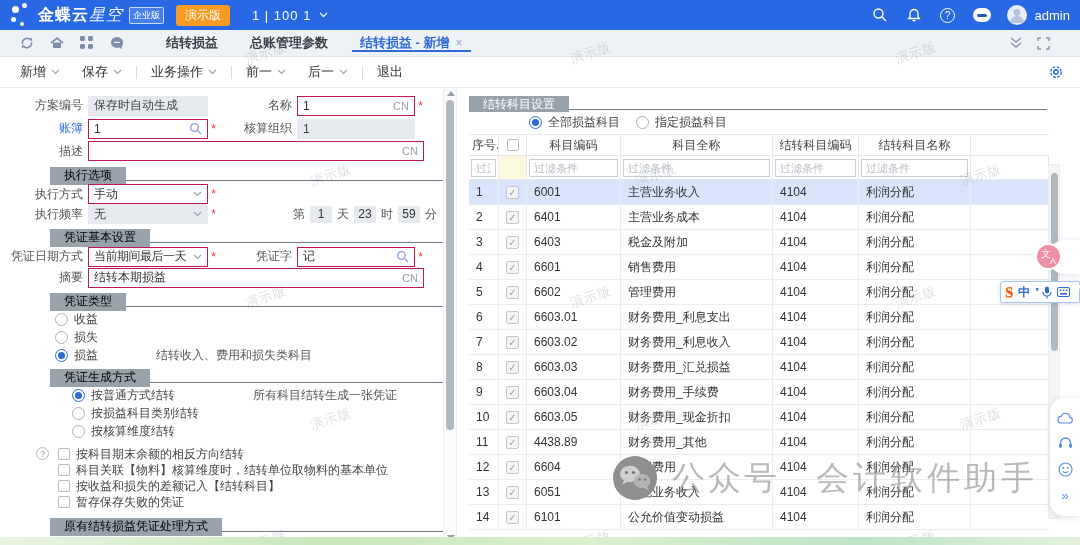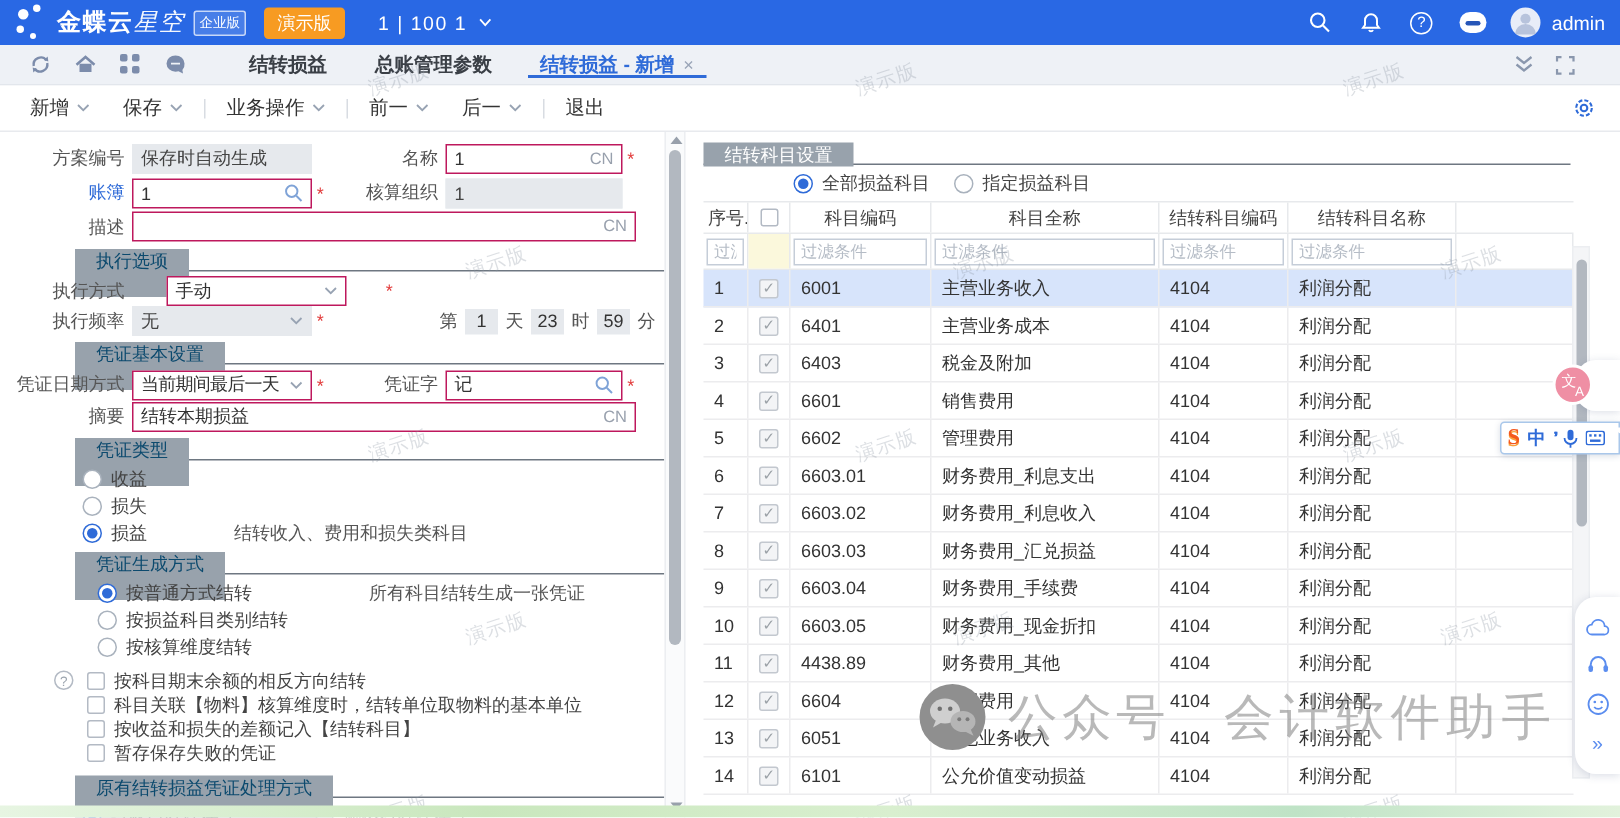--- a/index.html
+++ b/index.html
@@ -53,23 +53,23 @@
   .ipt { height:20px; border:1px solid #be185d; background:#fff; display:flex; align-items:center; padding:0 5px; color:#333; position:relative; }
   .ipt.dis { background:#e6e9ed; border-color:#e6e9ed; color:#444; }
   .w120 { width:120px; } .w118 { width:118px; } .wfull { width:336px; }
   .sfx { margin-left:auto; color:#98a0ad; font-size:11px; }
   .star { color:#e23c3c; width:11px; text-align:center; flex:none; font-size:12px; }
   .mag { margin-left:auto; flex:none; }
   .sel .dda { margin-left:auto; }
   .timegrp { margin-left:auto; display:flex; align-items:center; gap:5px; margin-right:6px; color:#555; }
   .tbox { width:22px; height:17px; background:#e6e9ed; display:flex; align-items:center; justify-content:center; color:#333; }
   .sec { margin:3px 0 3px 50px; border-bottom:1px solid #6e7781; height:16px; }
-  .sec span { display:inline-block; background:#98a2ac; color:#0c4a6e; font-size:12px; padding:1px 14px 2px; height:32px; line-height:14px; }
+  .sec span { display:inline-block; background:#98a2ac; color:#000000; font-size:12px; padding:1px 14px 2px; height:18px; line-height:14px; }
   .rrow { display:flex; align-items:center; height:18px; font-size:12px; color:#444; padding-left:55px; }
-  .rrow.gen { padding-left:32px;margin-left:33px; }
+  .rrow.gen { padding-left:72px; }
   .radio { width:13px; height:13px; border-radius:50%; border:1px solid #a9b2bd; background:#fff; margin-right:6px; flex:none; position:relative; }
   .radio.on { border-color:#2f6bd8; }
   .radio.on:after { content:""; position:absolute; left:2px; top:2px; width:7px; height:7px; border-radius:50%; background:#2f6bd8; }
   .note { color:#555; margin-left:58px; }
   .note2 { color:#555; margin-left:78px; }
   .crow { display:flex; align-items:center; height:16px; font-size:12px; color:#444; padding-left:58px; position:relative; }
   .cbox { width:12px; height:12px; border:1px solid #b3bac4; background:#fff; border-radius:2px; margin-right:6px; flex:none; }
   .helpc { position:absolute; left:36px; top:1px; width:13px; height:13px; border:1px solid #b3bac4; border-radius:50%; color:#9aa3ad; font-size:9px; display:flex; align-items:center; justify-content:center; }
   .oldrow { display:flex; align-items:center; font-size:12px; color:#444; padding-left:55px; margin-top:7px; }
   .oldrow .second { margin-left:52px; display:flex; align-items:center; }
@@ -322,21 +322,21 @@
     </div>
     <div class="frow" style="height:22px;">
       <span class="lbl">描述</span>
       <span class="ipt wfull">
           <span></span>
           <span class="sfx">CN</span>
         </span>
     </div>
 
     <div class="sec"><span>执行选项</span></div>
-    <div class="frow" style="height:20px;gap:23px;">
+    <div class="frow" style="height:20px;">
       <span class="lbl">执行方式</span>
       <span class="ipt w120 sel">
           <span>手动</span>
           <span class="dda">
             <svg class="chev" viewBox="0 0 9 6">
               <polyline points="1,1 4.5,4.5 8,1" fill="none" stroke="#98a3b3" stroke-width="1.2"></polyline>
             </svg>
           </span>
         </span>
       <span class="star">*</span>

